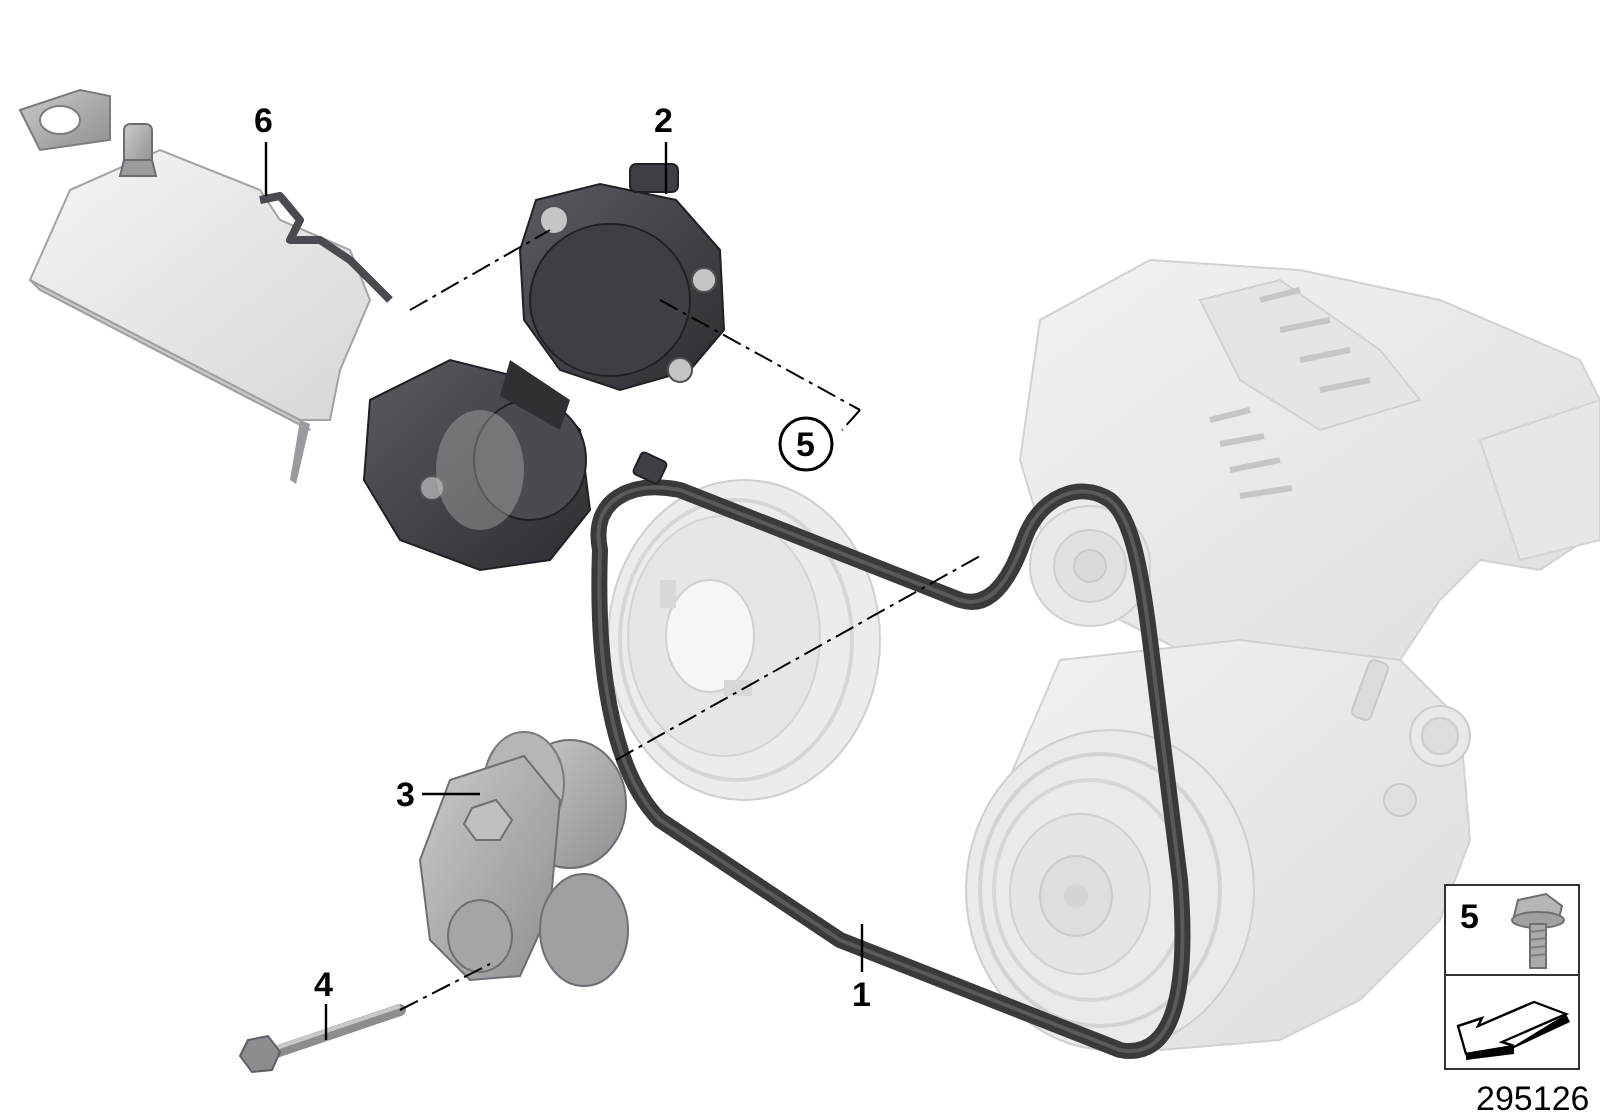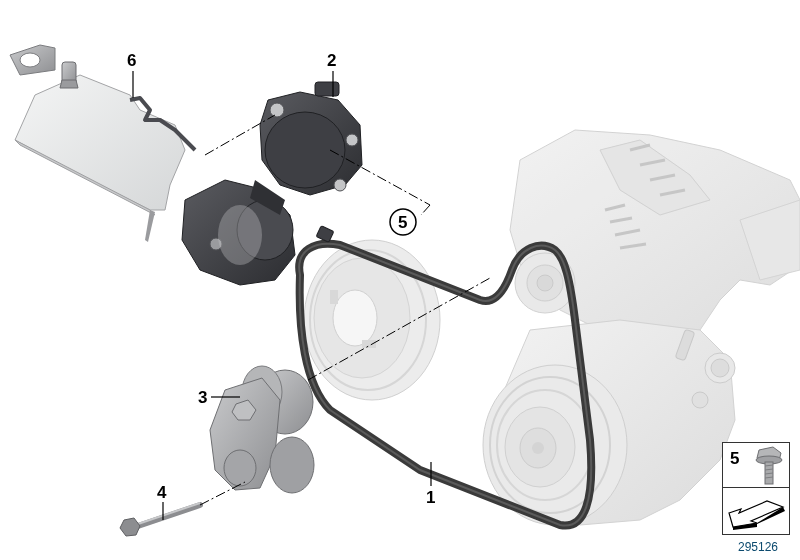--- a/index.html
+++ b/index.html
@@ -2,21 +2,21 @@
 <html><head>
 <meta charset="utf-8">
 <style>
   html, body { margin: 0; padding: 0; background: #ffffff; }
   body { width: 800px; height: 560px; position: relative; overflow: hidden; font-family: "Liberation Sans", sans-serif; }
   #diagram { position: absolute; left: 0; top: 0; width: 800px; height: 560px; }
   .callout { position: absolute; font-family: "Liberation Sans", sans-serif; font-weight: bold; font-size: 17px; color: #000; line-height: 1; }
   .legend-box { position: absolute; left: 722px; top: 442px; width: 68px; height: 93px; border: 1px solid #333; background: #fff; box-sizing: border-box; }
   .legend-top { position: absolute; left: 0; top: 0; width: 100%; height: 45px; border-bottom: 1px solid #333; box-sizing: border-box; }
   .legend-num { position: absolute; left: 7px; top: 6px; font-weight: bold; font-size: 17px; font-family: "Liberation Sans", sans-serif; }
-  .figure-id { position: absolute; left: 738px; top: 540px; font-size: 12px; color: #0c4a6e; font-family: "Liberation Sans", sans-serif; text-align: center; }
+  .figure-id { position: absolute; left: 738px; top: 540px; font-size: 17px; color: #000000; font-family: "Liberation Sans", sans-serif; text-align: center; }
 </style>
 </head>
 <body>
 
 <svg id="diagram" viewBox="0 0 800 560" xmlns="http://www.w3.org/2000/svg">
   <defs>
     <linearGradient id="gLight" x1="0" y1="0" x2="1" y2="1">
       <stop offset="0" stop-color="#f4f5f5"></stop>
       <stop offset="1" stop-color="#d5d7d8"></stop>
     </linearGradient>

